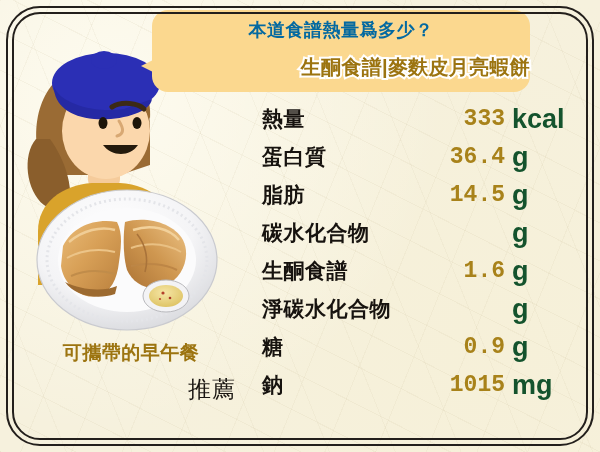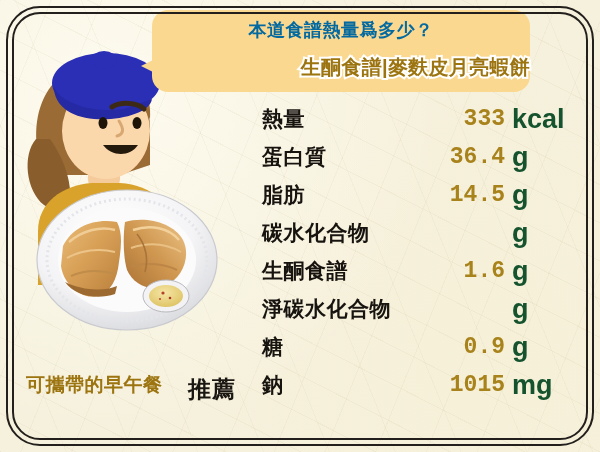--- a/index.html
+++ b/index.html
@@ -120,36 +120,36 @@
     height: 146px;
     z-index: 3;
   }
 
   
   .caption-brunch {
     position: absolute;
     left: 26px;
     top: 340px;
     width: 210px;
+    text-align: center;
     font-size: 19px;
     font-weight: 700;
     color: #9c7410;
     letter-spacing: 0.5px;
     z-index: 4;
     white-space: nowrap;
-    margin-top: 32px;
   }
   .caption-recommend {
     position: absolute;
     left: 26px;
     top: 374px;
     width: 210px;
     text-align: right;
     font-size: 23px;
-    font-weight: 700;
+    font-weight: 400;
     color: #1a1612;
     letter-spacing: 1px;
     z-index: 4;
     white-space: nowrap;
   }
 
   
   .nutrition-table {
     position: absolute;
     left: 250px;

